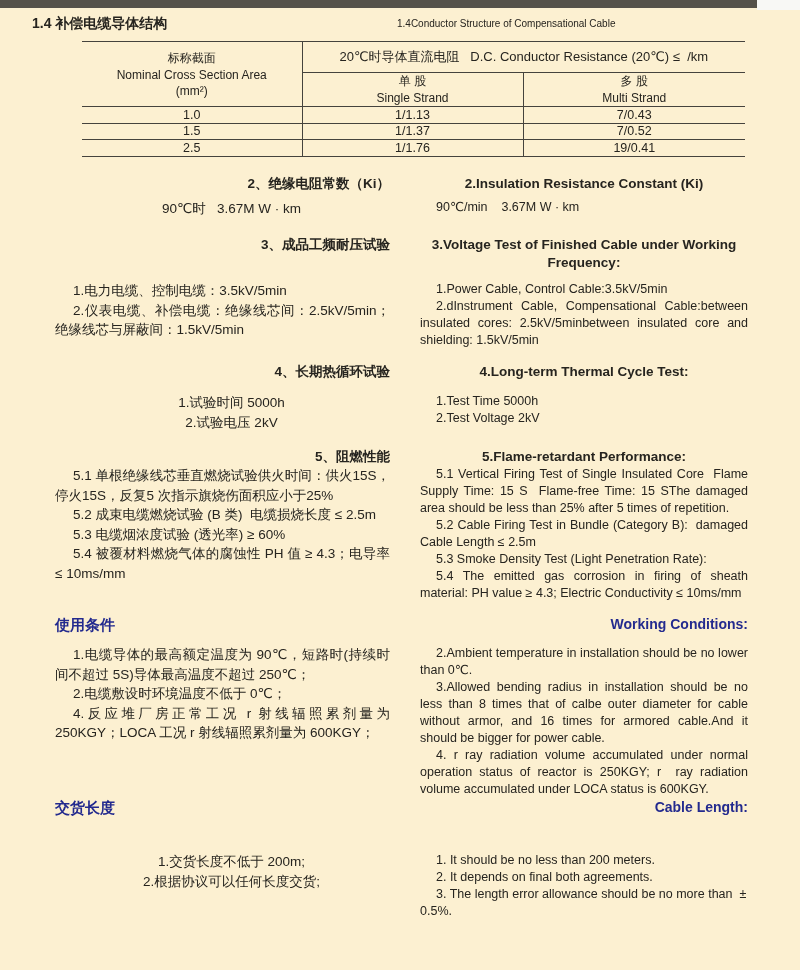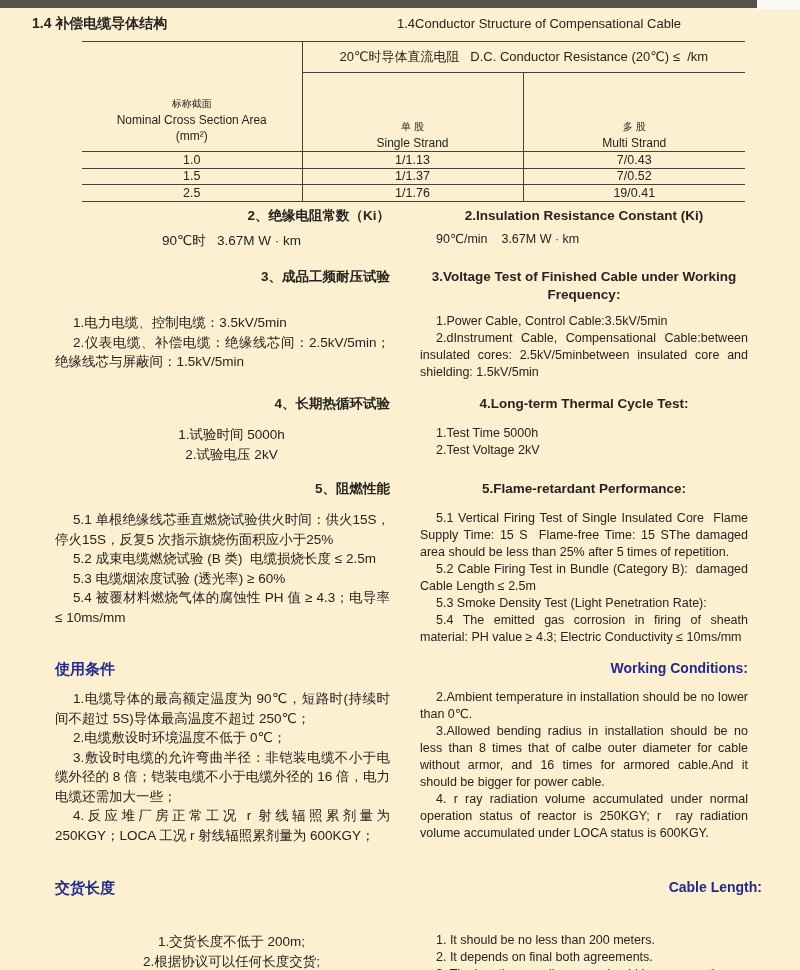--- a/index.html
+++ b/index.html
@@ -12,61 +12,61 @@
   }
   .topbar{position:absolute;top:0;left:0;width:757px;height:8px;background:#55524a;}
   .topbar-gap{position:absolute;top:0;right:0;width:43px;height:10px;background:#f8f8f5;}
 
   .row{display:flex;align-items:flex-start;padding-left:55px;padding-right:52px;}
   .lcol{width:335px;flex:none;}
   .rcol{width:328px;flex:none;margin-left:30px;}
 
   .titles{margin-top:14px;padding-left:32px;}
   .page-title-zh{font-size:14px;font-weight:bold;line-height:19px;}
-  .page-title-en{font-size:13px;line-height:19px;}
+  .page-title-en{font-size:10px;line-height:19px;}
 
   
   .tablewrap{margin-top:8px;margin-left:82px;width:663px;}
   table.spec{border-collapse:collapse;table-layout:fixed;width:663px;}
   table.spec{border-top:1.5px solid #45433d;}
   .spec th,.spec td{padding:0;font-weight:normal;text-align:center;vertical-align:middle;}
   .spec .c1h{border-bottom:1.5px solid #45433d;}
   .spec .mergedh{border-left:1.5px solid #45433d;border-bottom:1.5px solid #45433d;height:30px;font-size:13px;}
   .spec .sub2{border-left:1.5px solid #45433d;border-bottom:1.5px solid #45433d;height:33px;}
   .spec .sub3{border-left:1.5px solid #45433d;border-bottom:1.5px solid #45433d;height:33px;}
   .spec td{height:15.5px;font-size:12.5px;line-height:14px;border-bottom:1.5px solid #45433d;}
   .spec td.d2,.spec td.d3{border-left:1.5px solid #45433d;}
-  .hzh{font-size:10px;line-height:17px;margin-top:45px;}
+  .hzh{font-size:12px;line-height:17px;}
   .hen{font-size:12px;line-height:16px;}
 
   
   .h-num-zh{font-size:13.5px;font-weight:bold;text-align:right;line-height:18px;white-space:pre-wrap;}
   .h-num-en{font-size:13.5px;font-weight:bold;text-align:center;line-height:18px;}
   .h-blue-zh{font-size:15px;font-weight:bold;color:#232a8e;line-height:19px;}
   .h-blue-en{font-size:14px;font-weight:bold;color:#232a8e;text-align:right;line-height:19px;}
 
   
   .t-zh{font-size:13.5px;line-height:19.5px;}
   .t-zh p{margin:0;text-indent:18px;text-align:justify;}
   .t-en{font-size:12.5px;line-height:17px;}
   .t-en p{margin:0;text-indent:16px;text-align:justify;}
   .t-en p.nj{text-align:left;}
   .t-zh p.nj{text-align:center;}
 
-  .mt-s2h{margin-top:5px;}
+  .mt-s2h{margin-top:18px;}
   .mt-s2b{margin-top:6px;}
   .mt-s3h{margin-top:18px;}
   .mt-s3b{margin-top:9px;}
   .mt-s4h{margin-top:14px;}
   .mt-s4b{margin-top:12px;}
   .mt-s5h{margin-top:16px;}
-  .mt-s5b{margin-top:12px;}
+  .mt-s5b{}
   .mt-wch{margin-top:13px;}
   .mt-wcb{margin-top:11px;}
-  .mt-clh{margin-top:33px;gap:14px;}
+  .mt-clh{}
   .mt-clb{margin-top:35px;}
   .cl-en-offset{margin-right:28px;}
 </style>
 </head>
 <body>
 
 <div class="topbar"></div>
 <div class="topbar-gap"></div>
 
 <div class="row titles">
@@ -182,21 +182,20 @@
 </div>
 
 <div class="row mt-wch">
   <div class="lcol h-blue-zh">使用条件</div>
   <div class="rcol h-blue-en">Working Conditions:</div>
 </div>
 <div class="row mt-wcb">
   <div class="lcol t-zh">
     <p>1.电缆导体的最高额定温度为 90℃，短路时(持续时间不超过 5S)导体最高温度不超过 250℃；</p>
     <p>2.电缆敷设时环境温度不低于 0℃；</p>
-    <p>3.敷设时电缆的允许弯曲半径：非铠装电缆不小于电缆外径的 8 倍；铠装电缆不小于电缆外径的 16 倍，电力电缆还需加大一些；</p>
     <p>4.反应堆厂房正常工况 r 射线辐照累剂量为 250KGY；LOCA 工况 r 射线辐照累剂量为 600KGY；</p>
   </div>
   <div class="rcol t-en">
     <p>2.Ambient temperature in installation should be no lower than 0℃.</p>
     <p>3.Allowed bending radius in installation should be no less than 8 times that of calbe outer diameter for cable without armor, and 16 times for armored cable.And it should be bigger for power cable.</p>
     <p>4. r ray radiation volume accumulated under normal operation status of reactor is 250KGY; r &nbsp;ray radiation volume accumulated under LOCA status is 600KGY.</p>
   </div>
 </div>
 
 <div class="row mt-clh">

